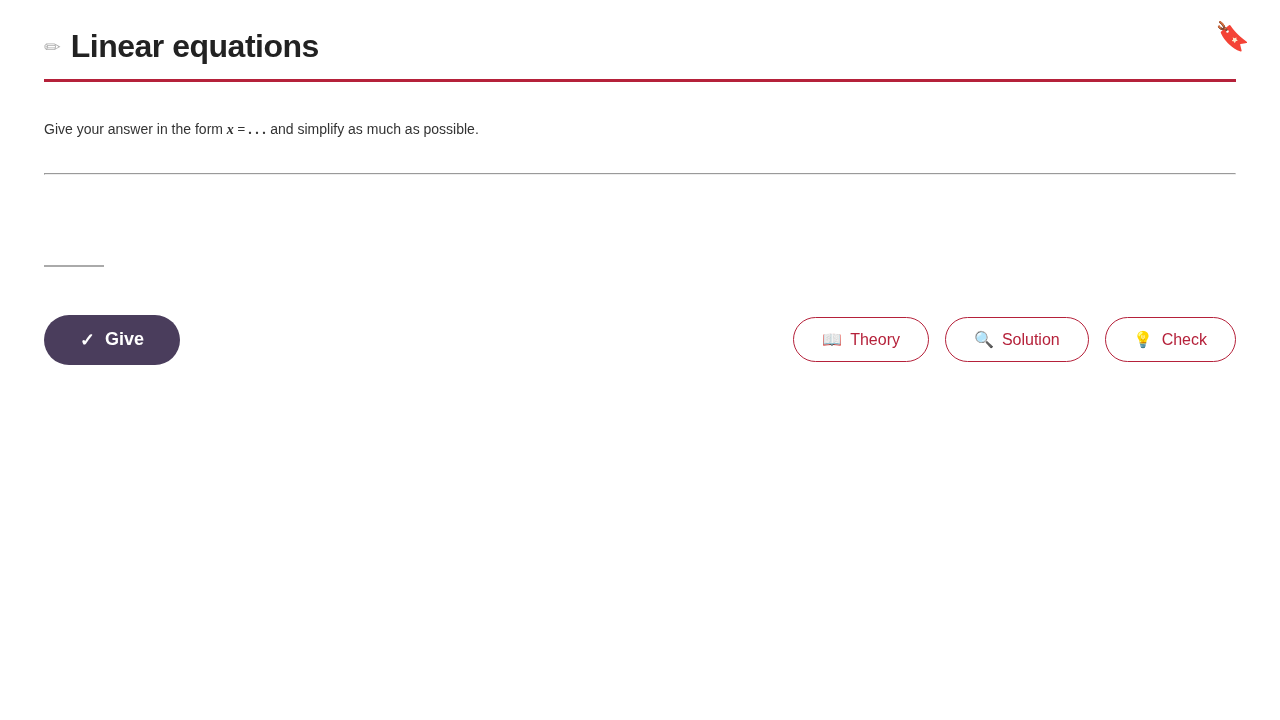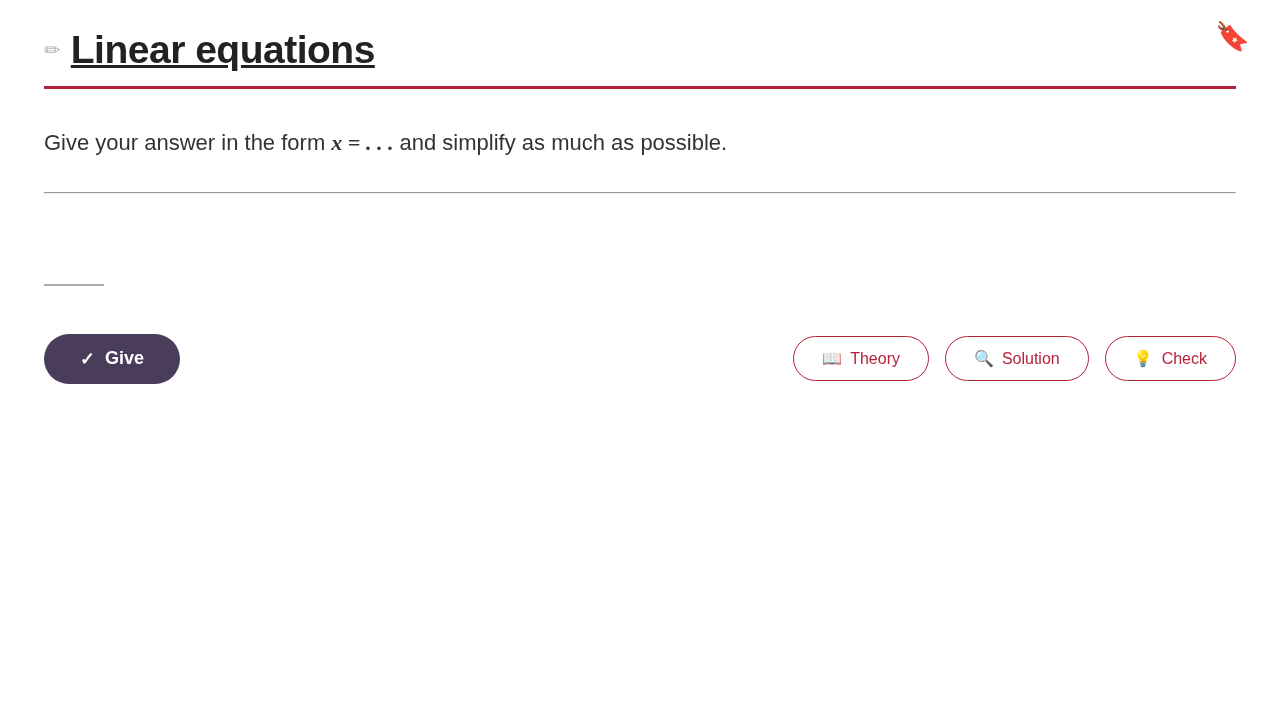--- a/index.html
+++ b/index.html
@@ -35,44 +35,43 @@
       gap: 10px;
       margin-bottom: 14px;
     }
 
     .pencil-icon {
       color: #b0b0b0;
       font-size: 20px;
     }
 
     .page-title {
-      font-size: 39px;
+      font-size: 32px;
       font-weight: 700;
       color: #222;
       letter-spacing: -0.5px;
-      text-decoration: underline;
     }
 
     .divider-red {
       height: 2.5px;
       background: #b5213a;
       border: none;
       margin-bottom: 36px;
       width: 100%;
     }
 
     .problem-text {
       font-size: 18px;
       color: #333;
       margin-bottom: 24px;
       line-height: 1.6;
     }
 
     .answer-instruction {
-      font-size: 22px;
+      font-size: 14px;
       color: #333;
       margin-bottom: 32px;
       line-height: 1.6;
     }
 
     .divider-light {
       height: 1px;
       background: #ddd;
       margin-bottom: 32px;
     }

